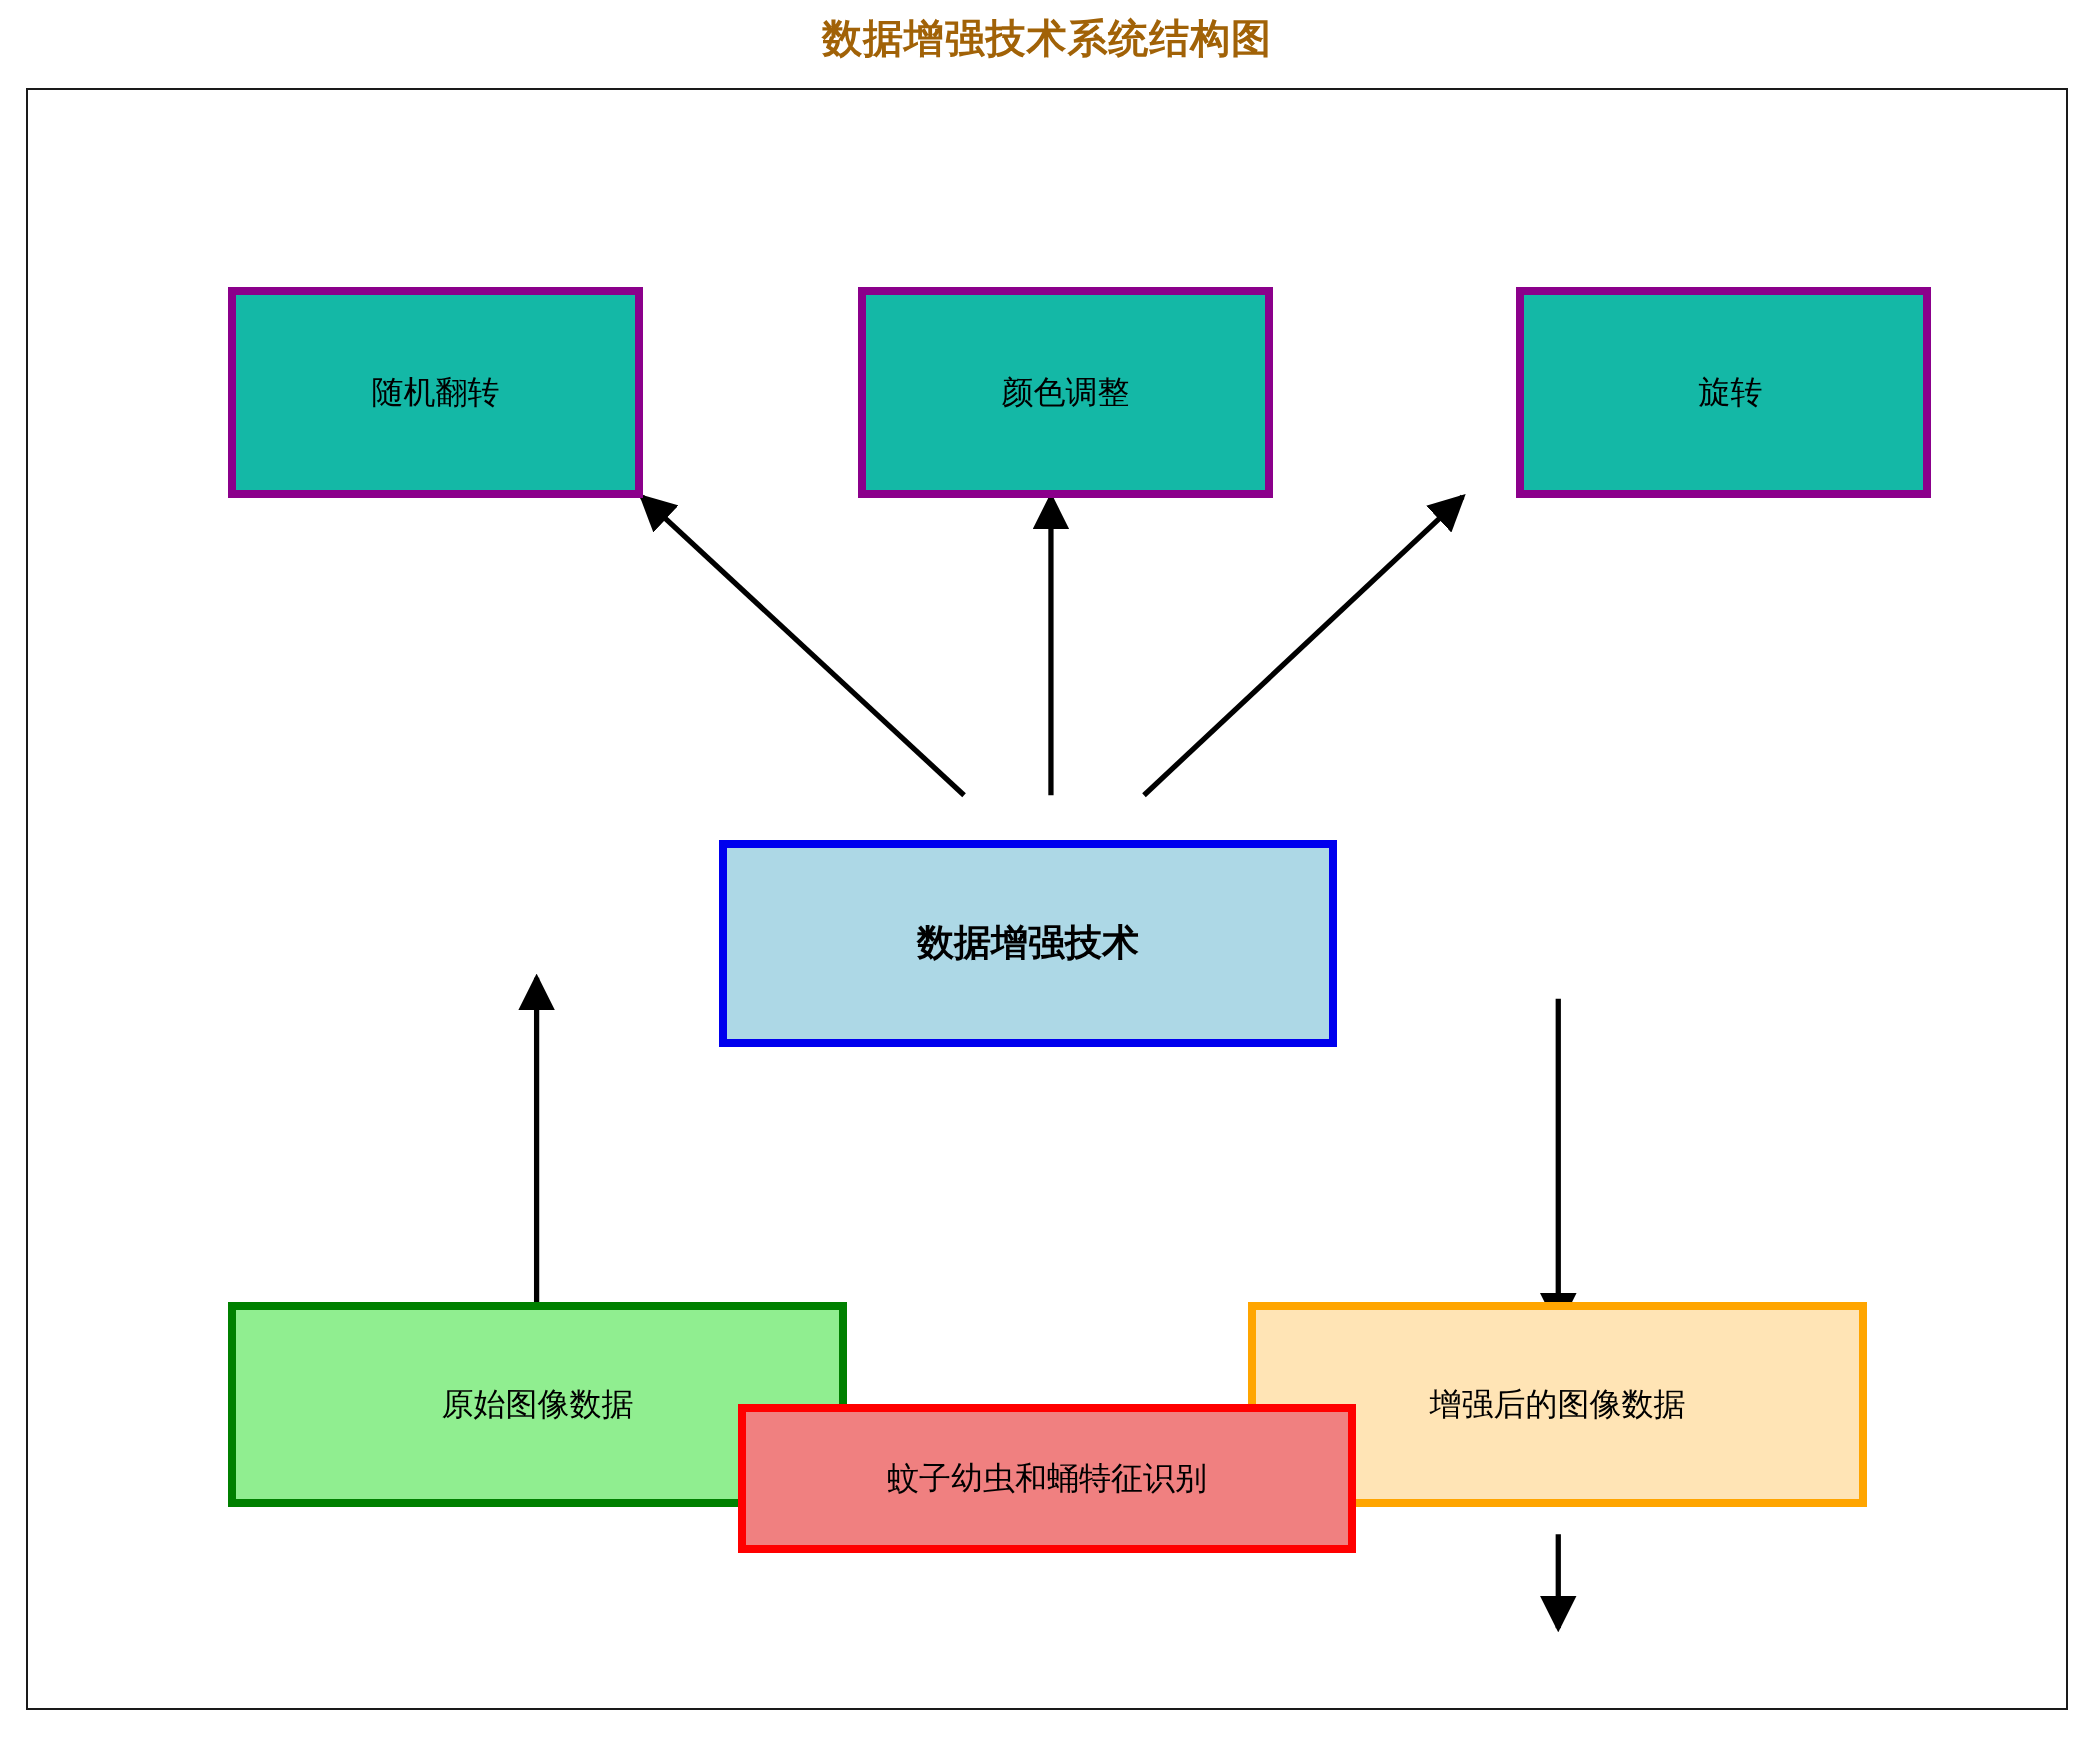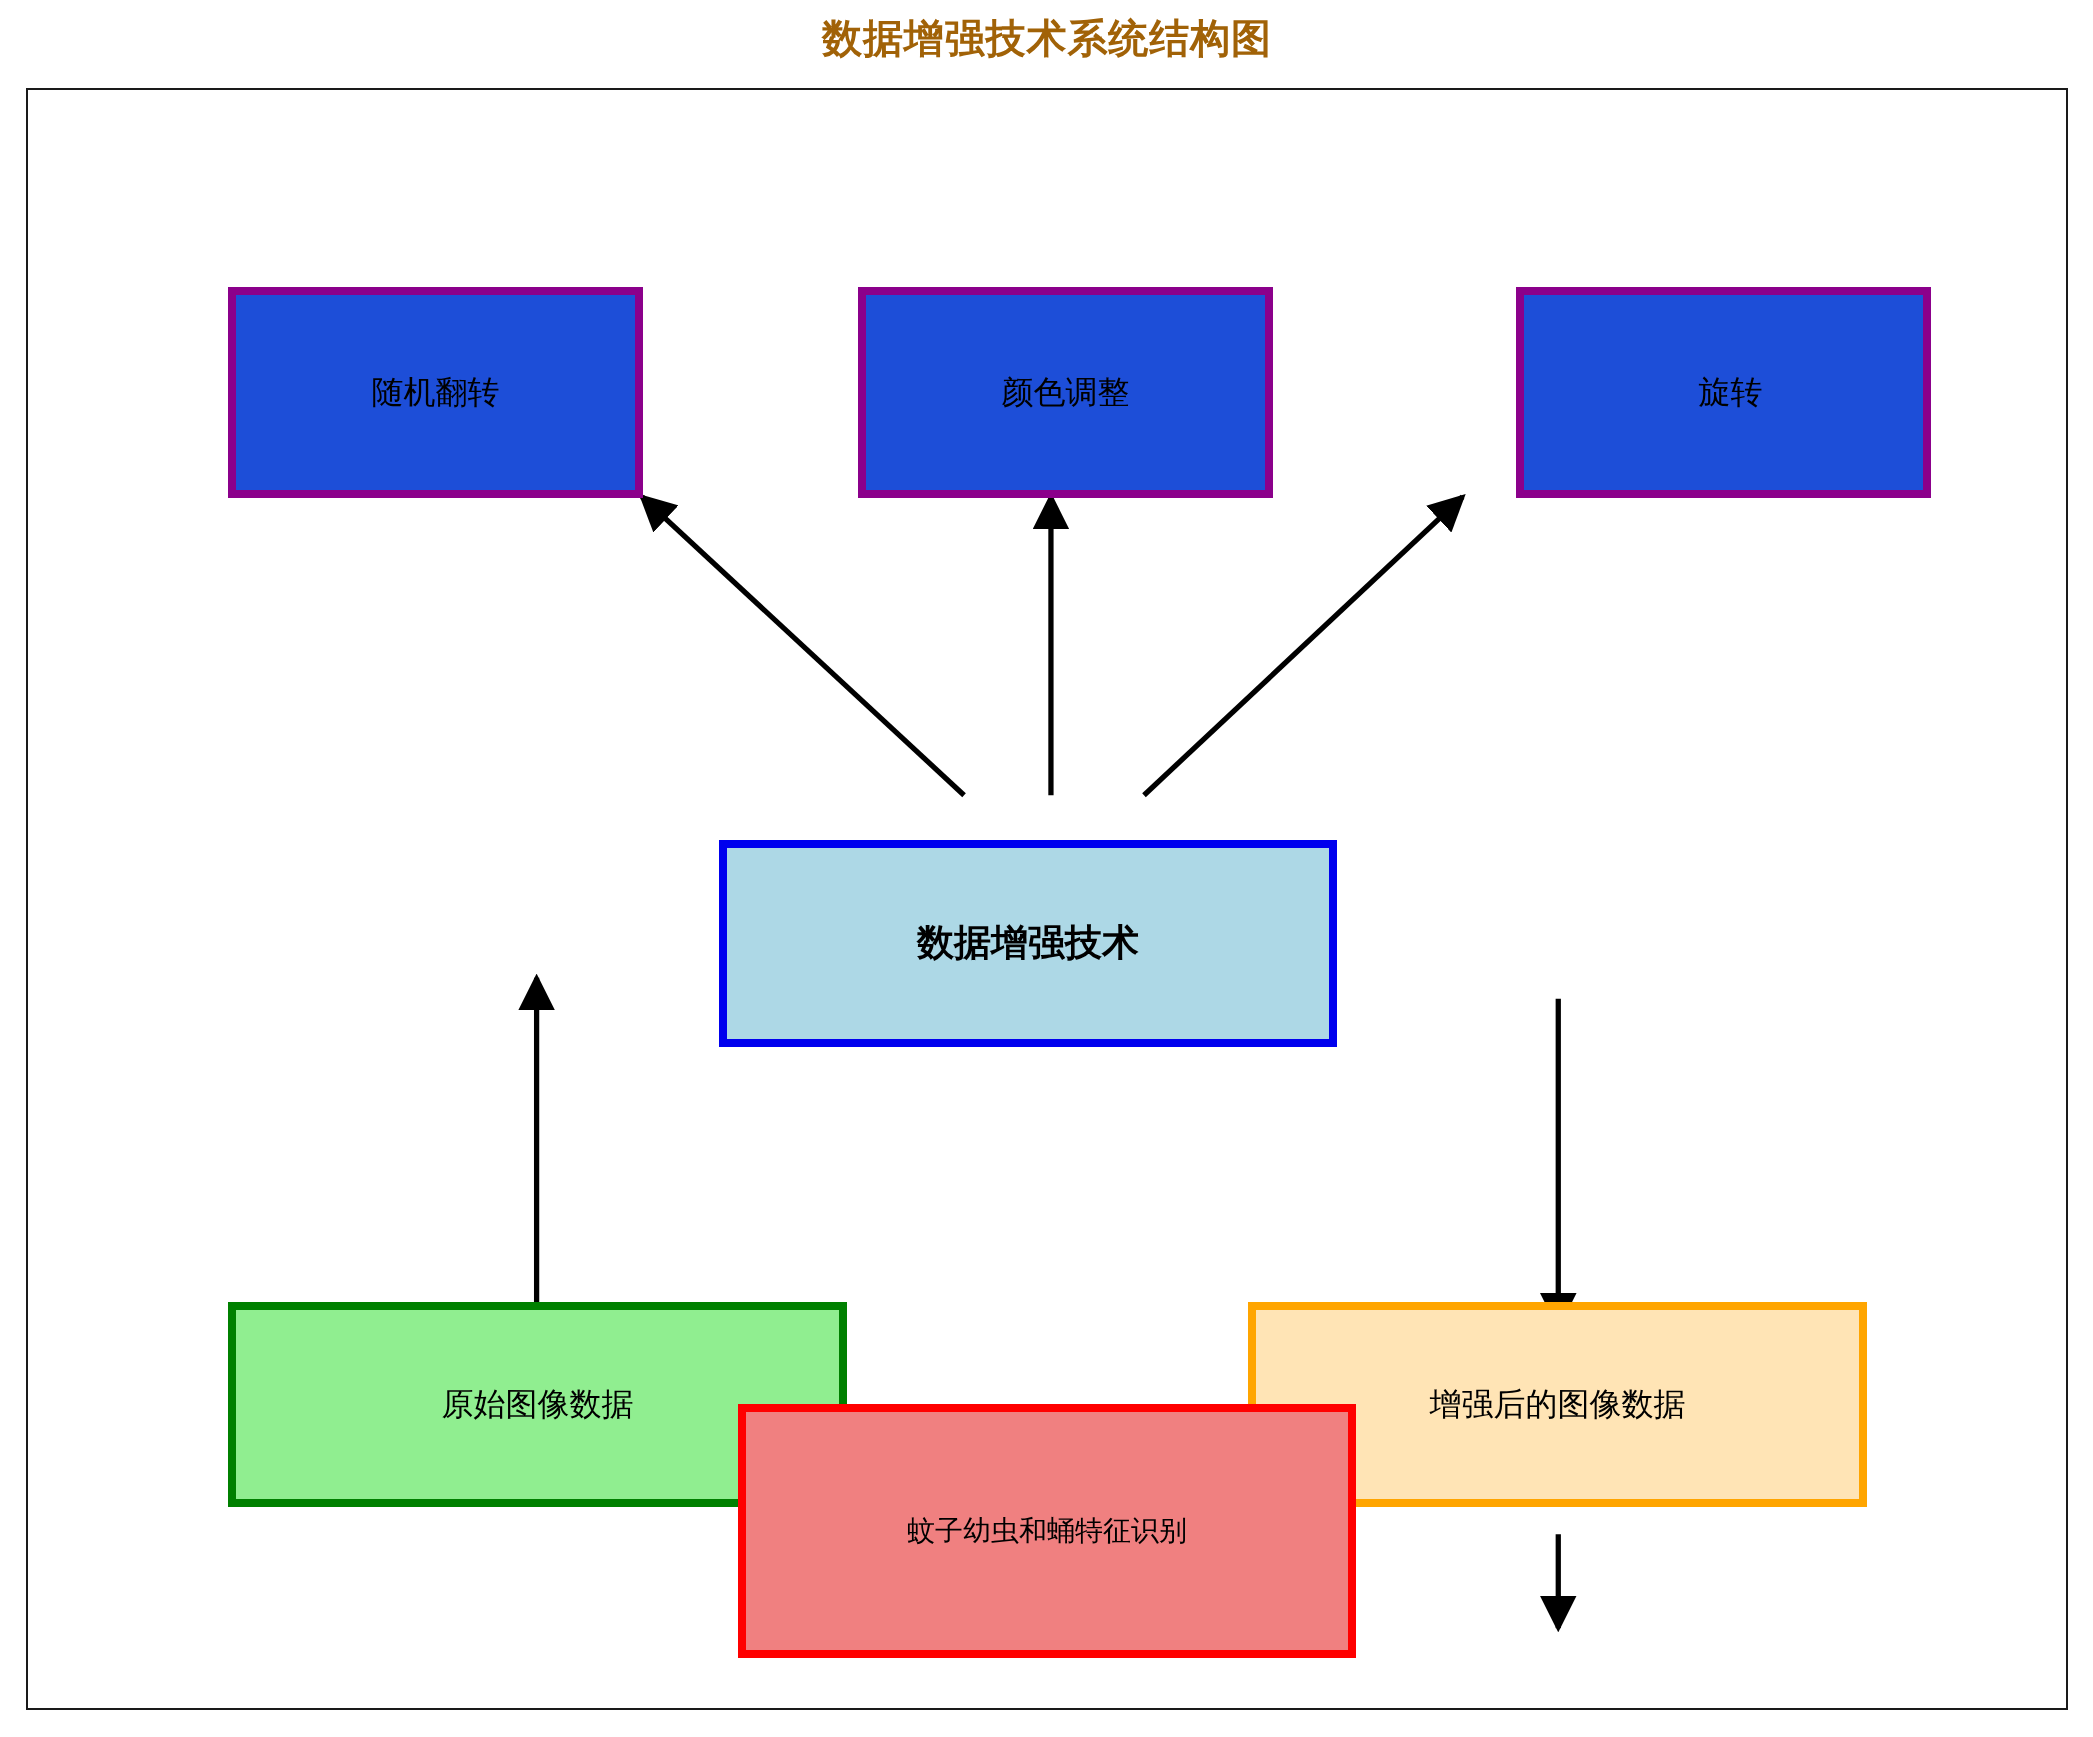--- a/index.html
+++ b/index.html
@@ -57,21 +57,21 @@
     color: #000000;
     line-height: 1.2;
   }
   .node-label {
     display: block;
     padding: 0 8.8px;
   }
 
   
   .node.purple {
-    background: #1d4ed8;
+    background: #14b8a6;
     border: 8px solid #8b008b;
     font-size: 32px;
   }
   #node-flip   { left: 228px;  top: 287px; width: 415px; height: 211px; }
   #node-color  { left: 844px;  top: 287px; width: 415px; height: 211px; margin-left: 14px; }
   #node-rotate { left: 1516px; top: 287px; width: 415px; height: 211px; padding-left: 14px; }
 
   
   #node-core {
     left: 719px;
@@ -108,24 +108,24 @@
     border: 8px solid #ffa500;
     font-size: 32px;
     z-index: 3;
   }
 
   
   #node-feature {
     left: 738px;
     top: 1404px;
     width: 618px;
-    height: 254px;
+    height: 149px;
     background: #f08080;
     border: 8px solid #ff0000;
-    font-size: 28px;
+    font-size: 32px;
     z-index: 5;
   }
 </style>
 </head>
 <body>
 
 <div id="canvas">
 
   <div id="diagram-title">数据增强技术系统结构图</div>
 

